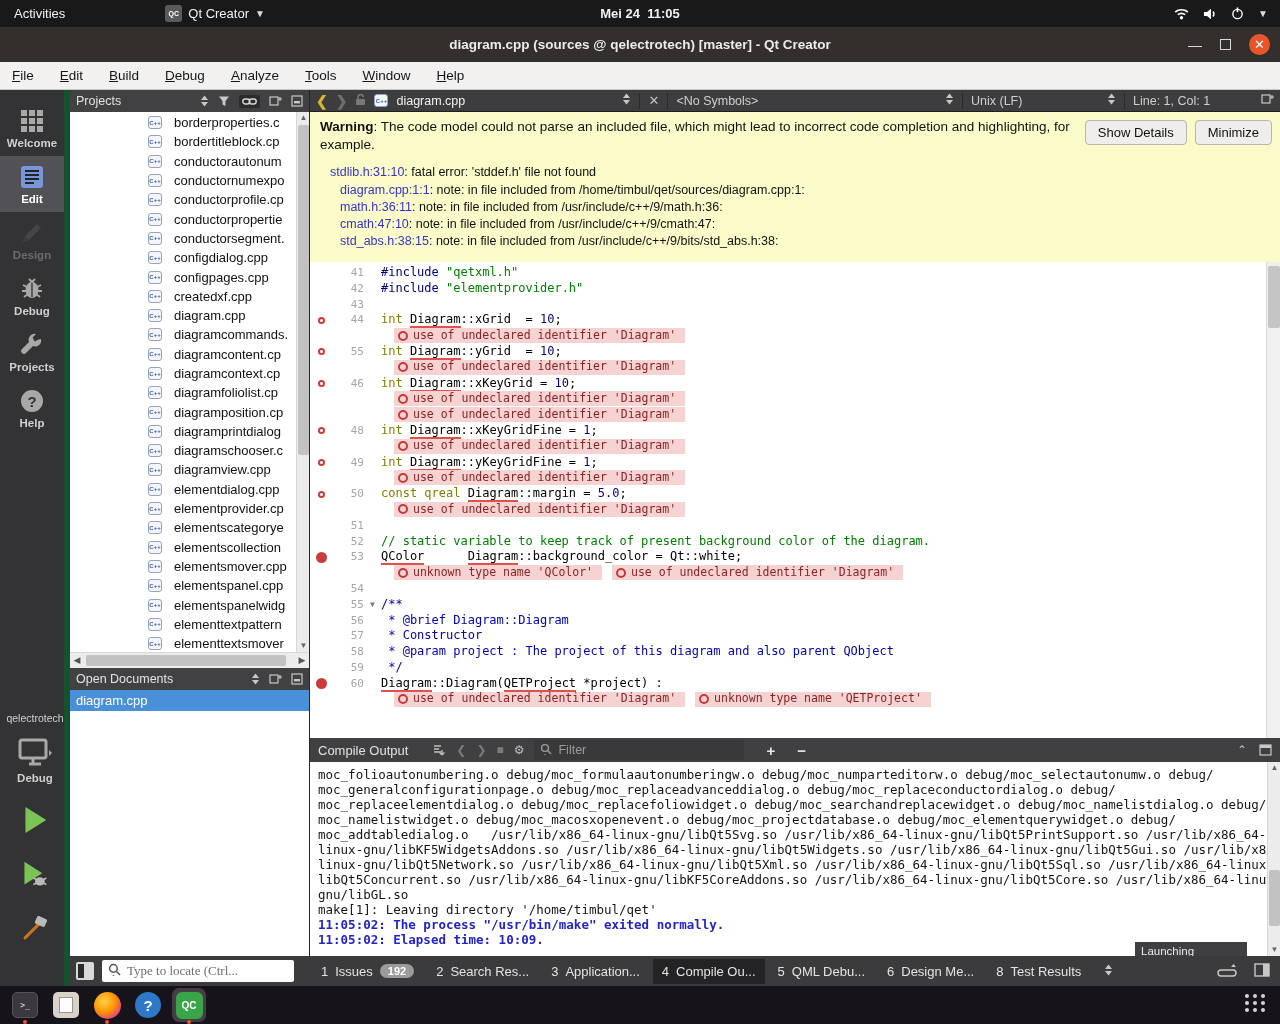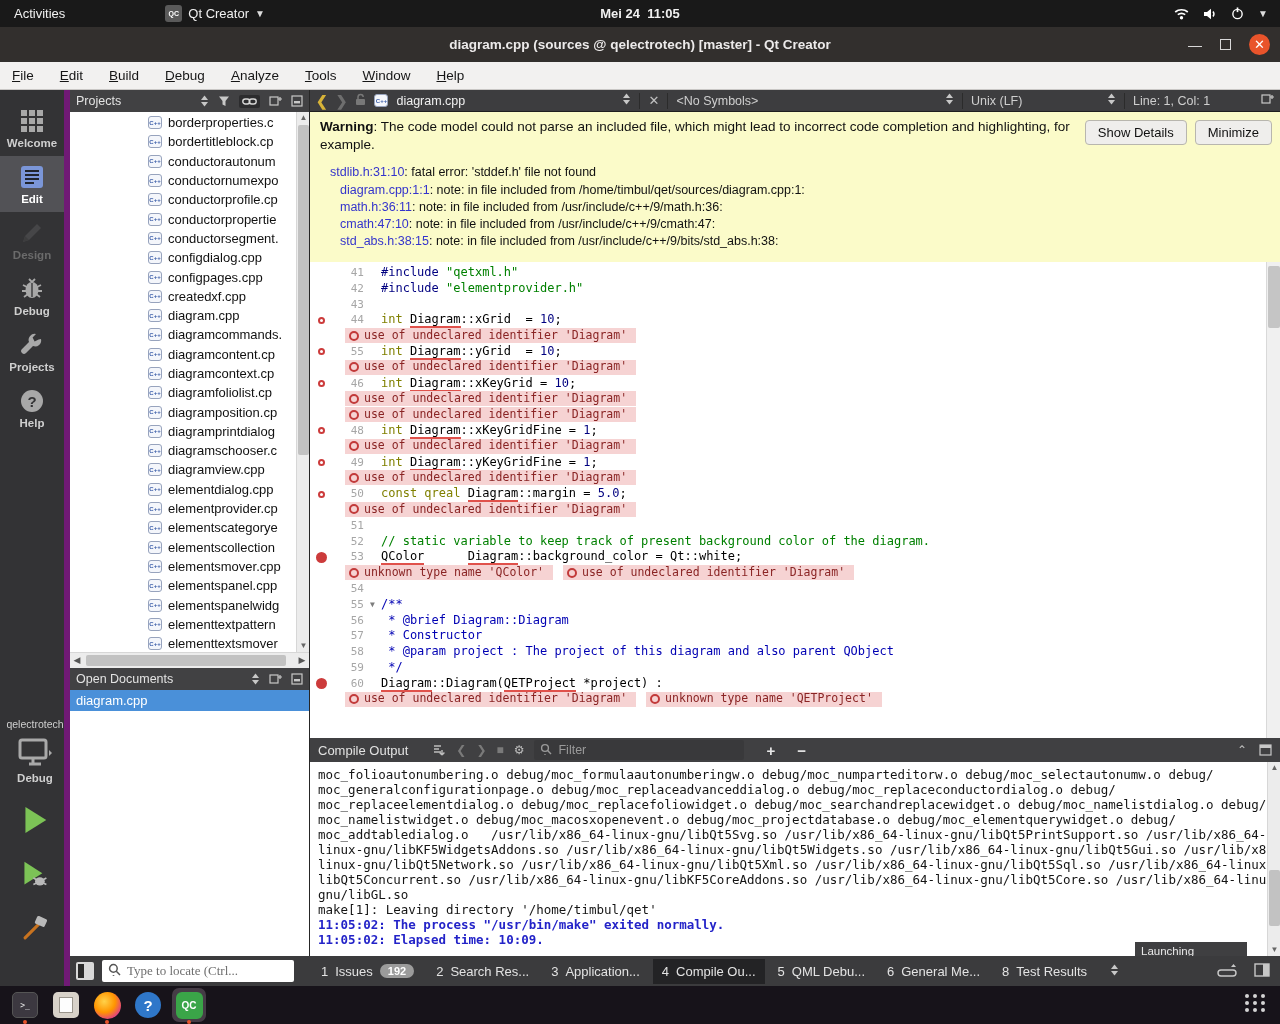--- a/index.html
+++ b/index.html
@@ -1,17 +1,17 @@
 <!DOCTYPE html>
 <html><head>
 <meta charset="utf-8">
 <style>
 *{margin:0;padding:0;box-sizing:border-box}
 html,body{width:1280px;height:1024px;overflow:hidden;background:#000;font-family:"Liberation Sans",sans-serif}
-.screen{position:relative;width:1280px;height:1024px;background:#701a75}
+.screen{position:relative;width:1280px;height:1024px;background:#14532d}
 
 
 .topbar{position:absolute;top:0;left:0;width:1280px;height:27px;background:#191919;color:#f1f1f1;display:flex;align-items:center;font-size:13px}
 .tb-activities{padding:0 14px;height:100%;display:flex;align-items:center}
 .tb-app{display:flex;align-items:center;gap:6px;margin-left:86px}
 .qc-badge{width:17px;height:17px;background:#5a5a5a;color:#fff;border-radius:3px;font-size:7px;font-weight:bold;display:flex;align-items:center;justify-content:center}
 .tb-clock{position:absolute;left:0;right:0;text-align:center;white-space:pre;font-weight:bold;pointer-events:none}
 .tb-right{margin-left:auto;display:flex;align-items:center;gap:14px;padding-right:12px}
 .tb-right svg{display:block}
 .tb-caret{font-size:10px;color:#ddd}
@@ -29,33 +29,33 @@
 
 
 .modebar{position:absolute;top:90px;left:0;width:64px;height:896px;background:#333335}
 .mode-item{height:56px;display:flex;flex-direction:column;align-items:center;justify-content:center;gap:3px}
 .mode-item .mi-label{font-size:11.5px;font-weight:bold;color:#cfcfcf}
 .mode-item.selected{background:#525256}
 .mode-item.selected .mi-label{color:#fff}
 .mode-item.disabled .mi-label{color:#6b6b6b}
 .mode-icon{width:26px;height:26px;display:flex;align-items:center;justify-content:center}
 .mb-bottom{position:absolute;left:0;bottom:38px;width:70px;display:flex;flex-direction:column;align-items:center}
-.proj-name{color:#cfcfcf;font-size:10.5px;margin-bottom:6px}
+.proj-name{color:#cfcfcf;font-size:10.5px;margin-bottom:12px}
 .kit-label{color:#cfcfcf;font-size:11.5px;font-weight:bold;margin:2px 0 16px}
 .run-gap{height:14px}
 
 
 .projects-panel{position:absolute;top:90px;left:70px;width:240px;height:866px;background:#fff;border-right:1px solid #262626}
 .panel-header{height:22px;background:#414143;color:#e3e3e3;font-size:12.5px;display:flex;align-items:center;padding:0 6px;gap:8px}
 .ph-title{flex:1}
 .ph-icons{display:flex;align-items:center;gap:9px}
 .ph-icons .ic{display:flex;align-items:center;justify-content:center}
 .ic-active{background:#2c2c2e;padding:2px 3px;border-radius:2px}
 .file-list{height:540px;overflow:hidden;position:relative;padding-top:1px}
-.file-row{height:19.3px;display:flex;align-items:center;gap:6px;padding-left:78px;font-size:13px;color:#111;white-space:nowrap}
+.file-row{height:19.3px;display:flex;align-items:center;gap:12px;padding-left:78px;font-size:13px;color:#111;white-space:nowrap}
 .cpp-icon{flex:0 0 auto;width:14px;height:13px;border:1px solid #97a3bd;border-radius:3px;background:#f4f6fb;color:#3b5ea8;font-size:6px;font-weight:bold;display:flex;align-items:center;justify-content:center}
 .vscroll{position:absolute;top:0;right:0;width:13px;height:540px;background:#ececec;border-left:1px solid #d7d7d7}
 .vs-thumb{position:absolute;left:1px;width:11px;background:#c2c2c2;border-radius:2px}
 .vs-arrow{position:absolute;left:0;width:13px;height:12px;color:#666;font-size:8px;text-align:center;line-height:12px}
 .hscroll{height:16px;background:#ececec;border-top:1px solid #d7d7d7;position:relative}
 .hs-arrow{position:absolute;top:0;width:14px;height:15px;color:#555;font-size:9px;text-align:center;line-height:15px}
 .hs-thumb{position:absolute;top:2px;left:16px;width:200px;height:11px;background:#c2c2c2;border-radius:2px}
 .opendocs{height:264px;background:#fff}
 .od-row{height:21px;display:flex;align-items:center;padding-left:6px;font-size:13px;color:#111}
 .od-row.selected{background:#4a90d9;color:#fff}
@@ -80,21 +80,21 @@
 .code-row,.ann-row{display:flex;height:15.8px;line-height:15.8px;font-family:"DejaVu Sans Mono",monospace;font-size:12px;}
 .col-m{width:22px;display:flex;align-items:center;justify-content:center}
 .col-n{width:32px;text-align:right;color:#a6a6a6;font-size:11px;font-family:"DejaVu Sans Mono",monospace}
 .col-f{width:17px;color:#7d7d7d;font-size:8px;text-align:center}
 .col-c{white-space:pre;color:#000}
 .mk-ring{width:7px;height:7px;border:2px solid #cc3b3b;border-radius:50%}
 .mk-fill{width:11px;height:11px;background:#cc3b3b;border-radius:50%}
 .c-pp{color:#000080}.c-str{color:#008000}.c-kw{color:#808000}.c-num{color:#000080}
 .c-cm{color:#008000}.c-doc{color:#0000b3}.c-pl{color:#000}
 .c-err{border-bottom:2px solid #e0514b}
-.ann-row{padding-left:35px;gap:10px}
+.ann-row{padding-left:84px;gap:10px}
 .ann{background:#f6d3d3;color:#8a2424;display:inline-flex;align-items:center;height:15px;padding:0 9px 0 4px;font-family:"DejaVu Sans Mono",monospace;font-size:11.5px;gap:5px;white-space:pre}
 .ann::before{content:"";flex:0 0 auto;width:6px;height:6px;border:2px solid #c23a3a;border-radius:50%}
 .ed-scroll{position:absolute;top:172px;right:0;width:14px;height:476px;background:#f0f0f0;border-left:1px solid #d9d9d9}
 .ed-thumb{position:absolute;top:4px;left:1px;width:12px;height:62px;background:#c5c5c5;border-radius:2px}
 
 
 .output-panel{position:absolute;left:310px;top:738px;width:970px;height:218px;background:#fff}
 .op-header{height:24px;background:#404042;display:flex;align-items:center;color:#e2e2e2;font-size:13px;padding:0 8px;gap:10px}
 .op-title{margin-right:14px}
 .op-ic{color:#bdbdbd;font-size:12px;display:flex;align-items:center}
@@ -788,21 +788,21 @@
         <span class="sb-tab active">
           <span>4</span>
           <span>Compile Ou...</span>
         </span>
         <span class="sb-tab">
           <span>5</span>
           <span>QML Debu...</span>
         </span>
         <span class="sb-tab">
           <span>6</span>
-          <span>General Me...</span>
+          <span>Design Me...</span>
         </span>
         <span class="sb-tab">
           <span>8</span>
           <span>Test Results</span>
         </span>
       </span>
     <span style="margin-left:14px"><svg width="9" height="12" viewBox="0 0 9 12">
           <path d="M4.5 0.5L8 5H1z" fill="#c8c8c8"></path>
           <path d="M4.5 11.5L1 7h7z" fill="#c8c8c8"></path>
         </svg></span>

